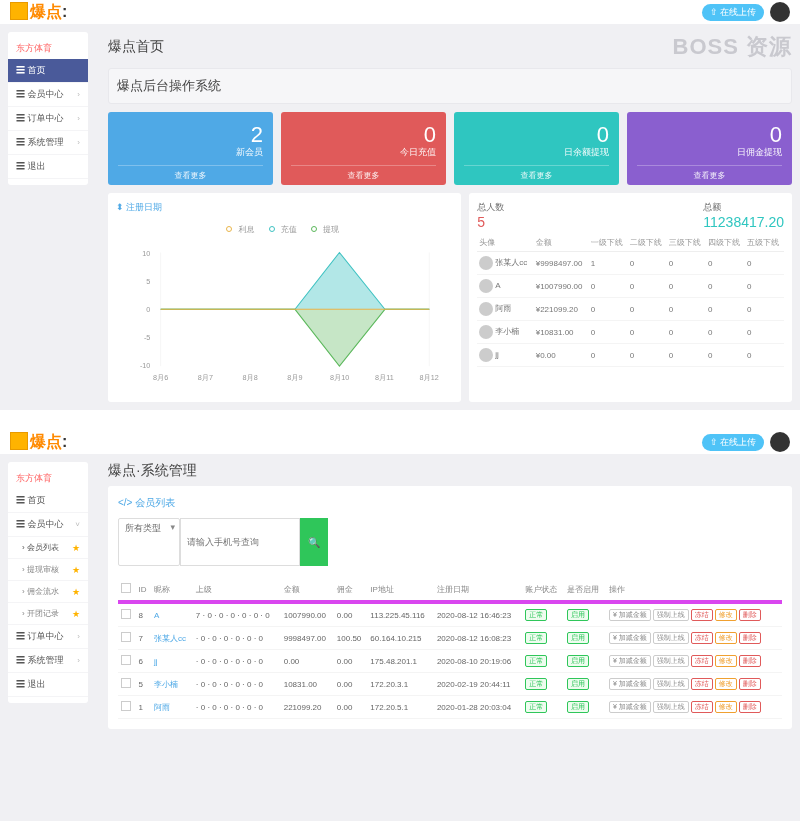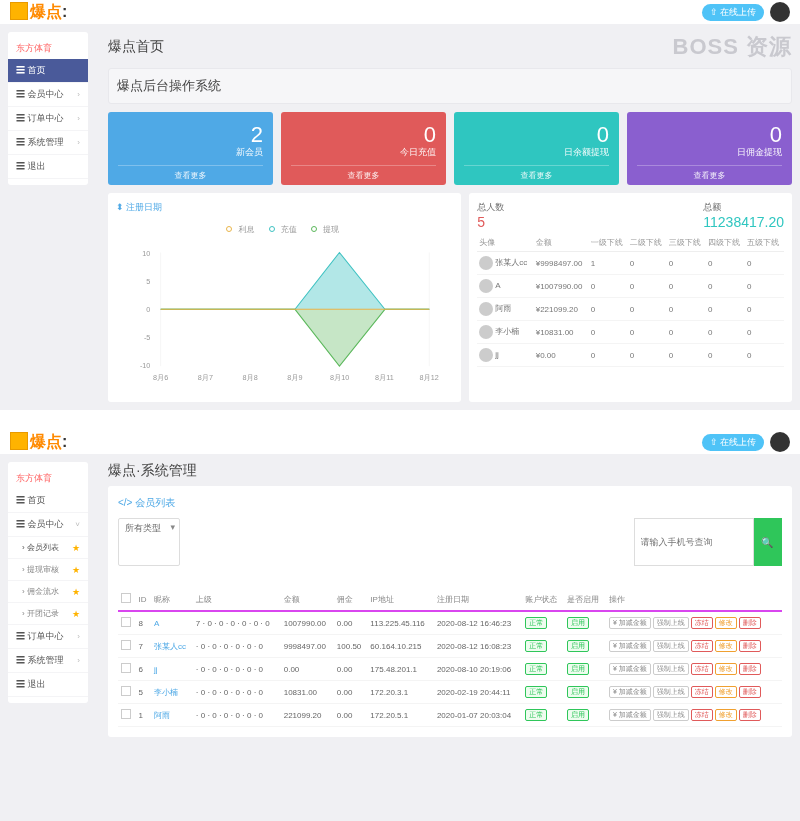--- a/index.html
+++ b/index.html
@@ -53,28 +53,28 @@
 .summary-top { display: flex; justify-content: space-between; gap: 30px; font-size: 9px; margin-bottom: 4px; }
 .summary-top .v1 { color: #e05a5a; font-size: 14px; }
 .summary-top .v2 { color: #2fc6c0; font-size: 14px; }
 .mini-table { width: 100%; font-size: 8px; color: #777; border-collapse: collapse; }
 .mini-table th { font-weight: 400; color: #999; text-align: left; padding: 3px 2px; border-bottom: 1px solid #eee; }
 .mini-table td { padding: 4px 2px; border-bottom: 1px solid #f4f4f4; }
 .av { display: inline-block; width: 14px; height: 14px; border-radius: 50%; background: #ccc; vertical-align: middle; margin-right: 2px; }
 .screens-gap { height: 20px; background: #fff; }
 .card.list { padding: 10px; }
 .list-title { color: #4fa9e6; font-size: 10px; margin-bottom: 8px; }
-.toolbar { display: flex; justify-content: space-between; margin-bottom: 22px; }
+.toolbar { display: flex; margin-bottom: 12px; }
 .select { background: #fff; border: 1px solid #ddd; padding: 3px 18px 3px 6px; font-size: 9px; border-radius: 2px; position: relative; }
 .select::after { content: "▾"; position: absolute; right: 4px; top: 3px; color: #888; }
 .search-grp { display: flex; }
 .search-inp { border: 1px solid #ddd; padding: 18px 6px; font-size: 9px; width: 120px; }
 .search-btn { background: #2fc65a; color: #fff; border: none; padding: 0 8px; font-size: 10px; }
 .data-table { width: 100%; font-size: 8px; color: #666; border-collapse: collapse; }
-.data-table th { font-weight: 400; padding: 5px 3px; text-align: left; color: #888; border-bottom: 2px solid #d946ef; }
+.data-table th { font-weight: 400; padding: 5px 3px; text-align: left; color: #888; border-bottom: 4px solid #d946ef; }
 .data-table td { padding: 5px 3px; border-bottom: 1px solid #f4f4f4; vertical-align: middle; }
 .tag { display: inline-block; border: 1px solid; border-radius: 2px; padding: 0 3px; font-size: 7px; margin-right: 2px; }
 .t-green { color: #2fc65a; border-color: #2fc65a; background: #eefcef; }
 .t-red { color: #e05a5a; border-color: #e05a5a; }
 .t-orange { color: #f0a030; border-color: #f0a030; }
 .t-gray { color: #888; border-color: #ccc; }
 .cb { width: 10px; height: 10px; border: 1px solid #ccc; display: inline-block; }
 </style>
 </head>
 <body>
@@ -384,21 +384,21 @@
                 <td><span class="tag t-gray">¥ 加减金额</span><span class="tag t-gray">强制上线</span><span class="tag t-red">冻结</span><span class="tag t-orange">修改</span><span class="tag t-red">删除</span></td>
               </tr>
               <tr>
                 <td><span class="cb"></span></td>
                 <td>1</td>
                 <td><a style="color:#4fa9e6">阿雨</a></td>
                 <td>· 0 · 0 · 0 · 0 · 0 · 0</td>
                 <td>221099.20</td>
                 <td>0.00</td>
                 <td>172.20.5.1</td>
-                <td>2020-01-07 20:03:04</td>
+                <td>2020-01-28 20:03:04</td>
                 <td><span class="tag t-green">正常</span></td>
                 <td><span class="tag t-green">启用</span></td>
                 <td><span class="tag t-gray">¥ 加减金额</span><span class="tag t-gray">强制上线</span><span class="tag t-red">冻结</span><span class="tag t-orange">修改</span><span class="tag t-red">删除</span></td>
               </tr>
             </tbody>
         </table>
       </div>
     </div>
   </div>
 </div>

